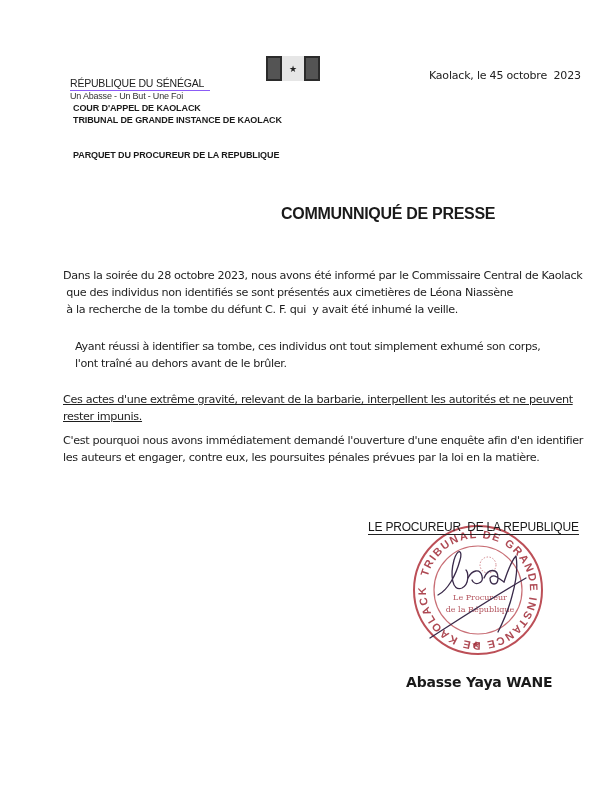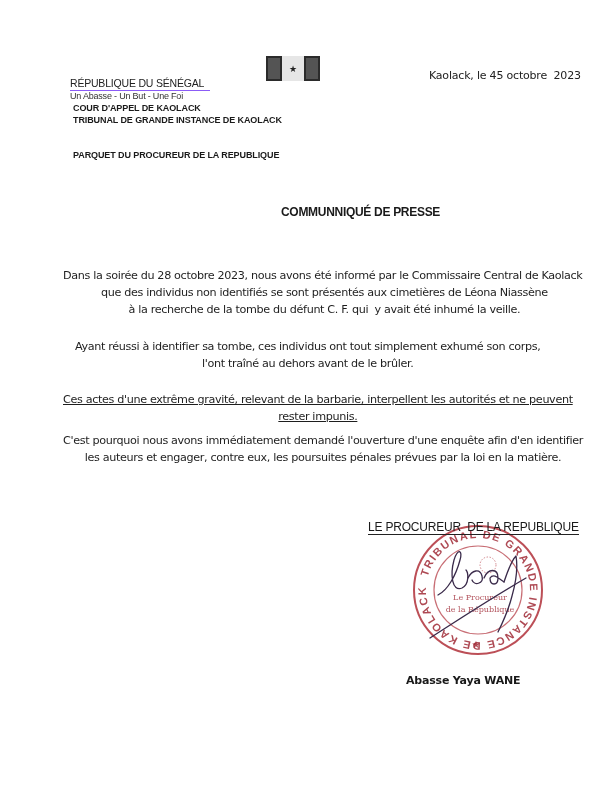--- a/index.html
+++ b/index.html
@@ -80,35 +80,34 @@
       font-size: 11px;
       color: #222;
       letter-spacing: -0.2px;
       white-space: pre;
     }
 
     
     .title {
       left: 281px; top: 205px;
       font-family: "Liberation Sans", sans-serif;
-      font-size: 12px;
+      font-size: 16px;
       font-weight: bold;
       letter-spacing: -0.3px;
       color: #1a1a1a;
     }
 
     
     .body-text {
       left: 63px;
       font-size: 11.2px;
       line-height: 17px;
       color: #1e1e1e;
       letter-spacing: -0.35px;
       white-space: pre;
-      text-align: center;
     }
     .p1 { top: 267px; }
     .p2 { top: 338px; margin-left: 12px; }
     .p3 { top: 391px; text-decoration: underline; }
     .p4 { top: 432px; }
 
     
     .sig-title {
       left: 368px; top: 520px;
       font-family: "Liberation Sans", sans-serif;
@@ -119,21 +118,21 @@
       white-space: pre;
       z-index: 2;
     }
     .stamp {
       left: 408px; top: 520px;
       width: 140px; height: 140px;
       z-index: 1;
     }
     .signer {
       left: 406px; top: 674px;
-      font-size: 11px;
+      font-size: 14px;
       font-weight: bold;
       color: #1a1a1a;
       letter-spacing: -0.2px;
     }
   </style>
 </head>
 <body>
 
 <div class="abs hdr-left">
   <div class="hdr-republic">RÉPUBLIQUE DU SÉNÉGAL</div>

